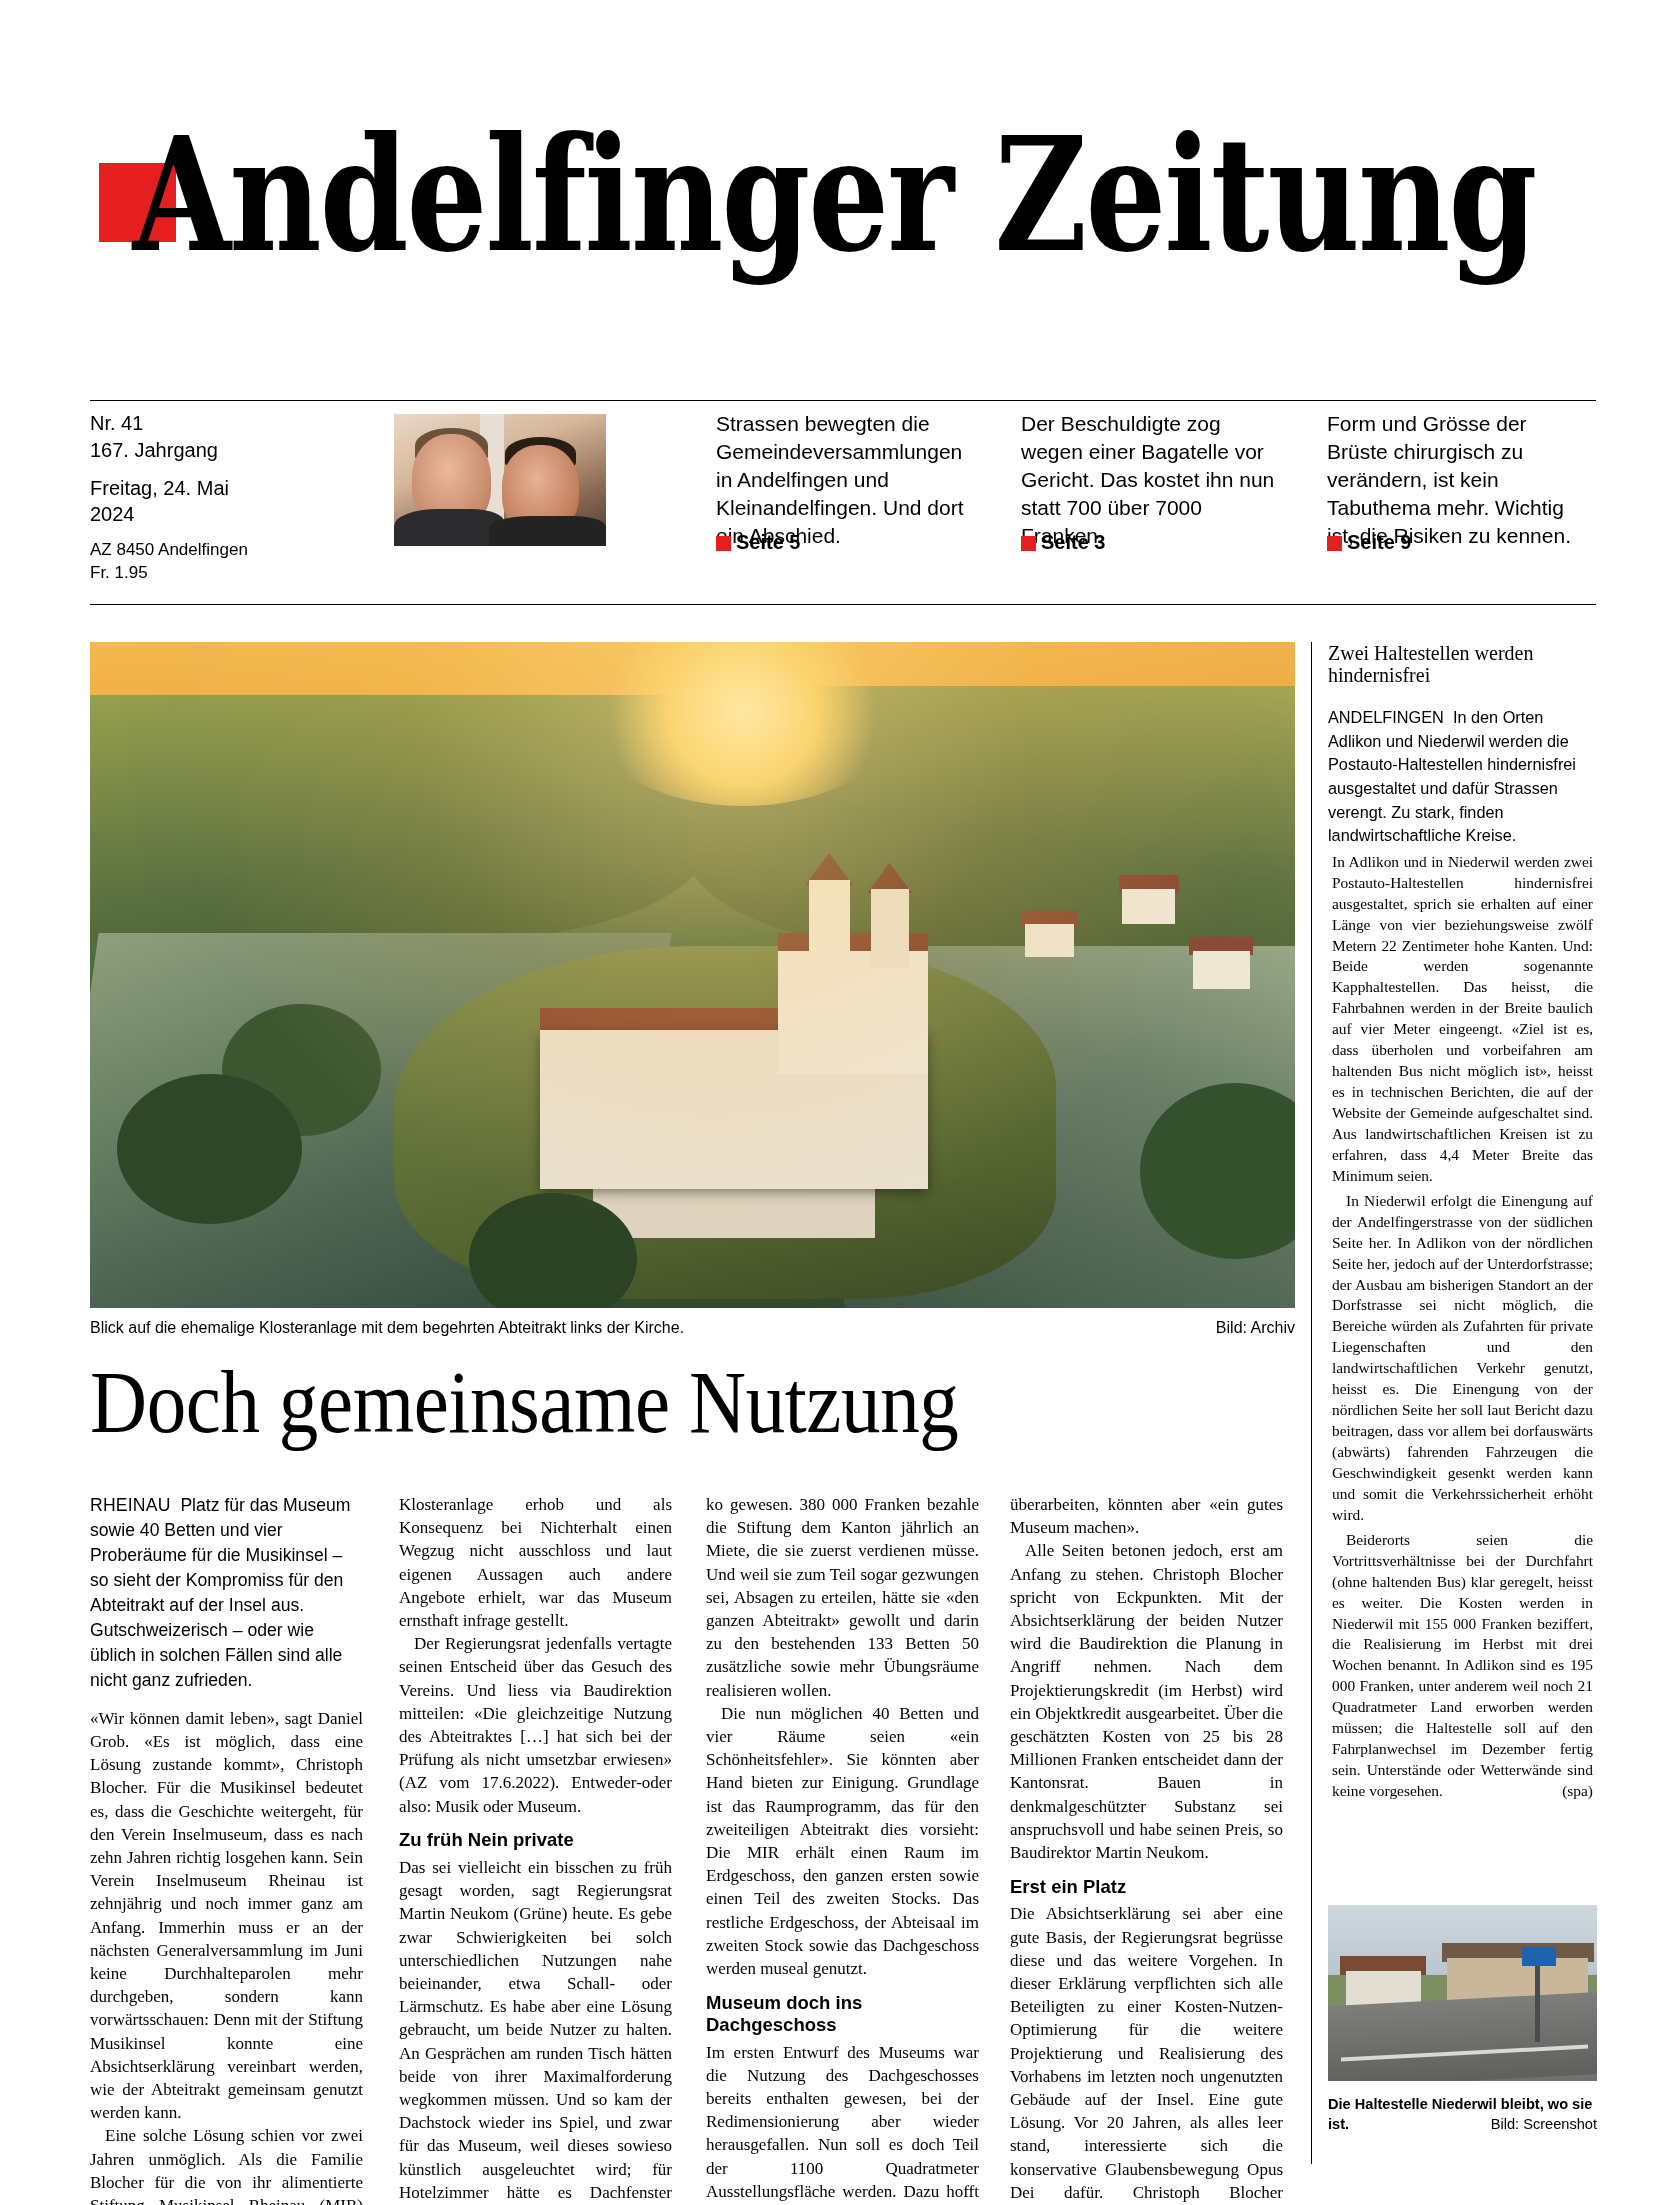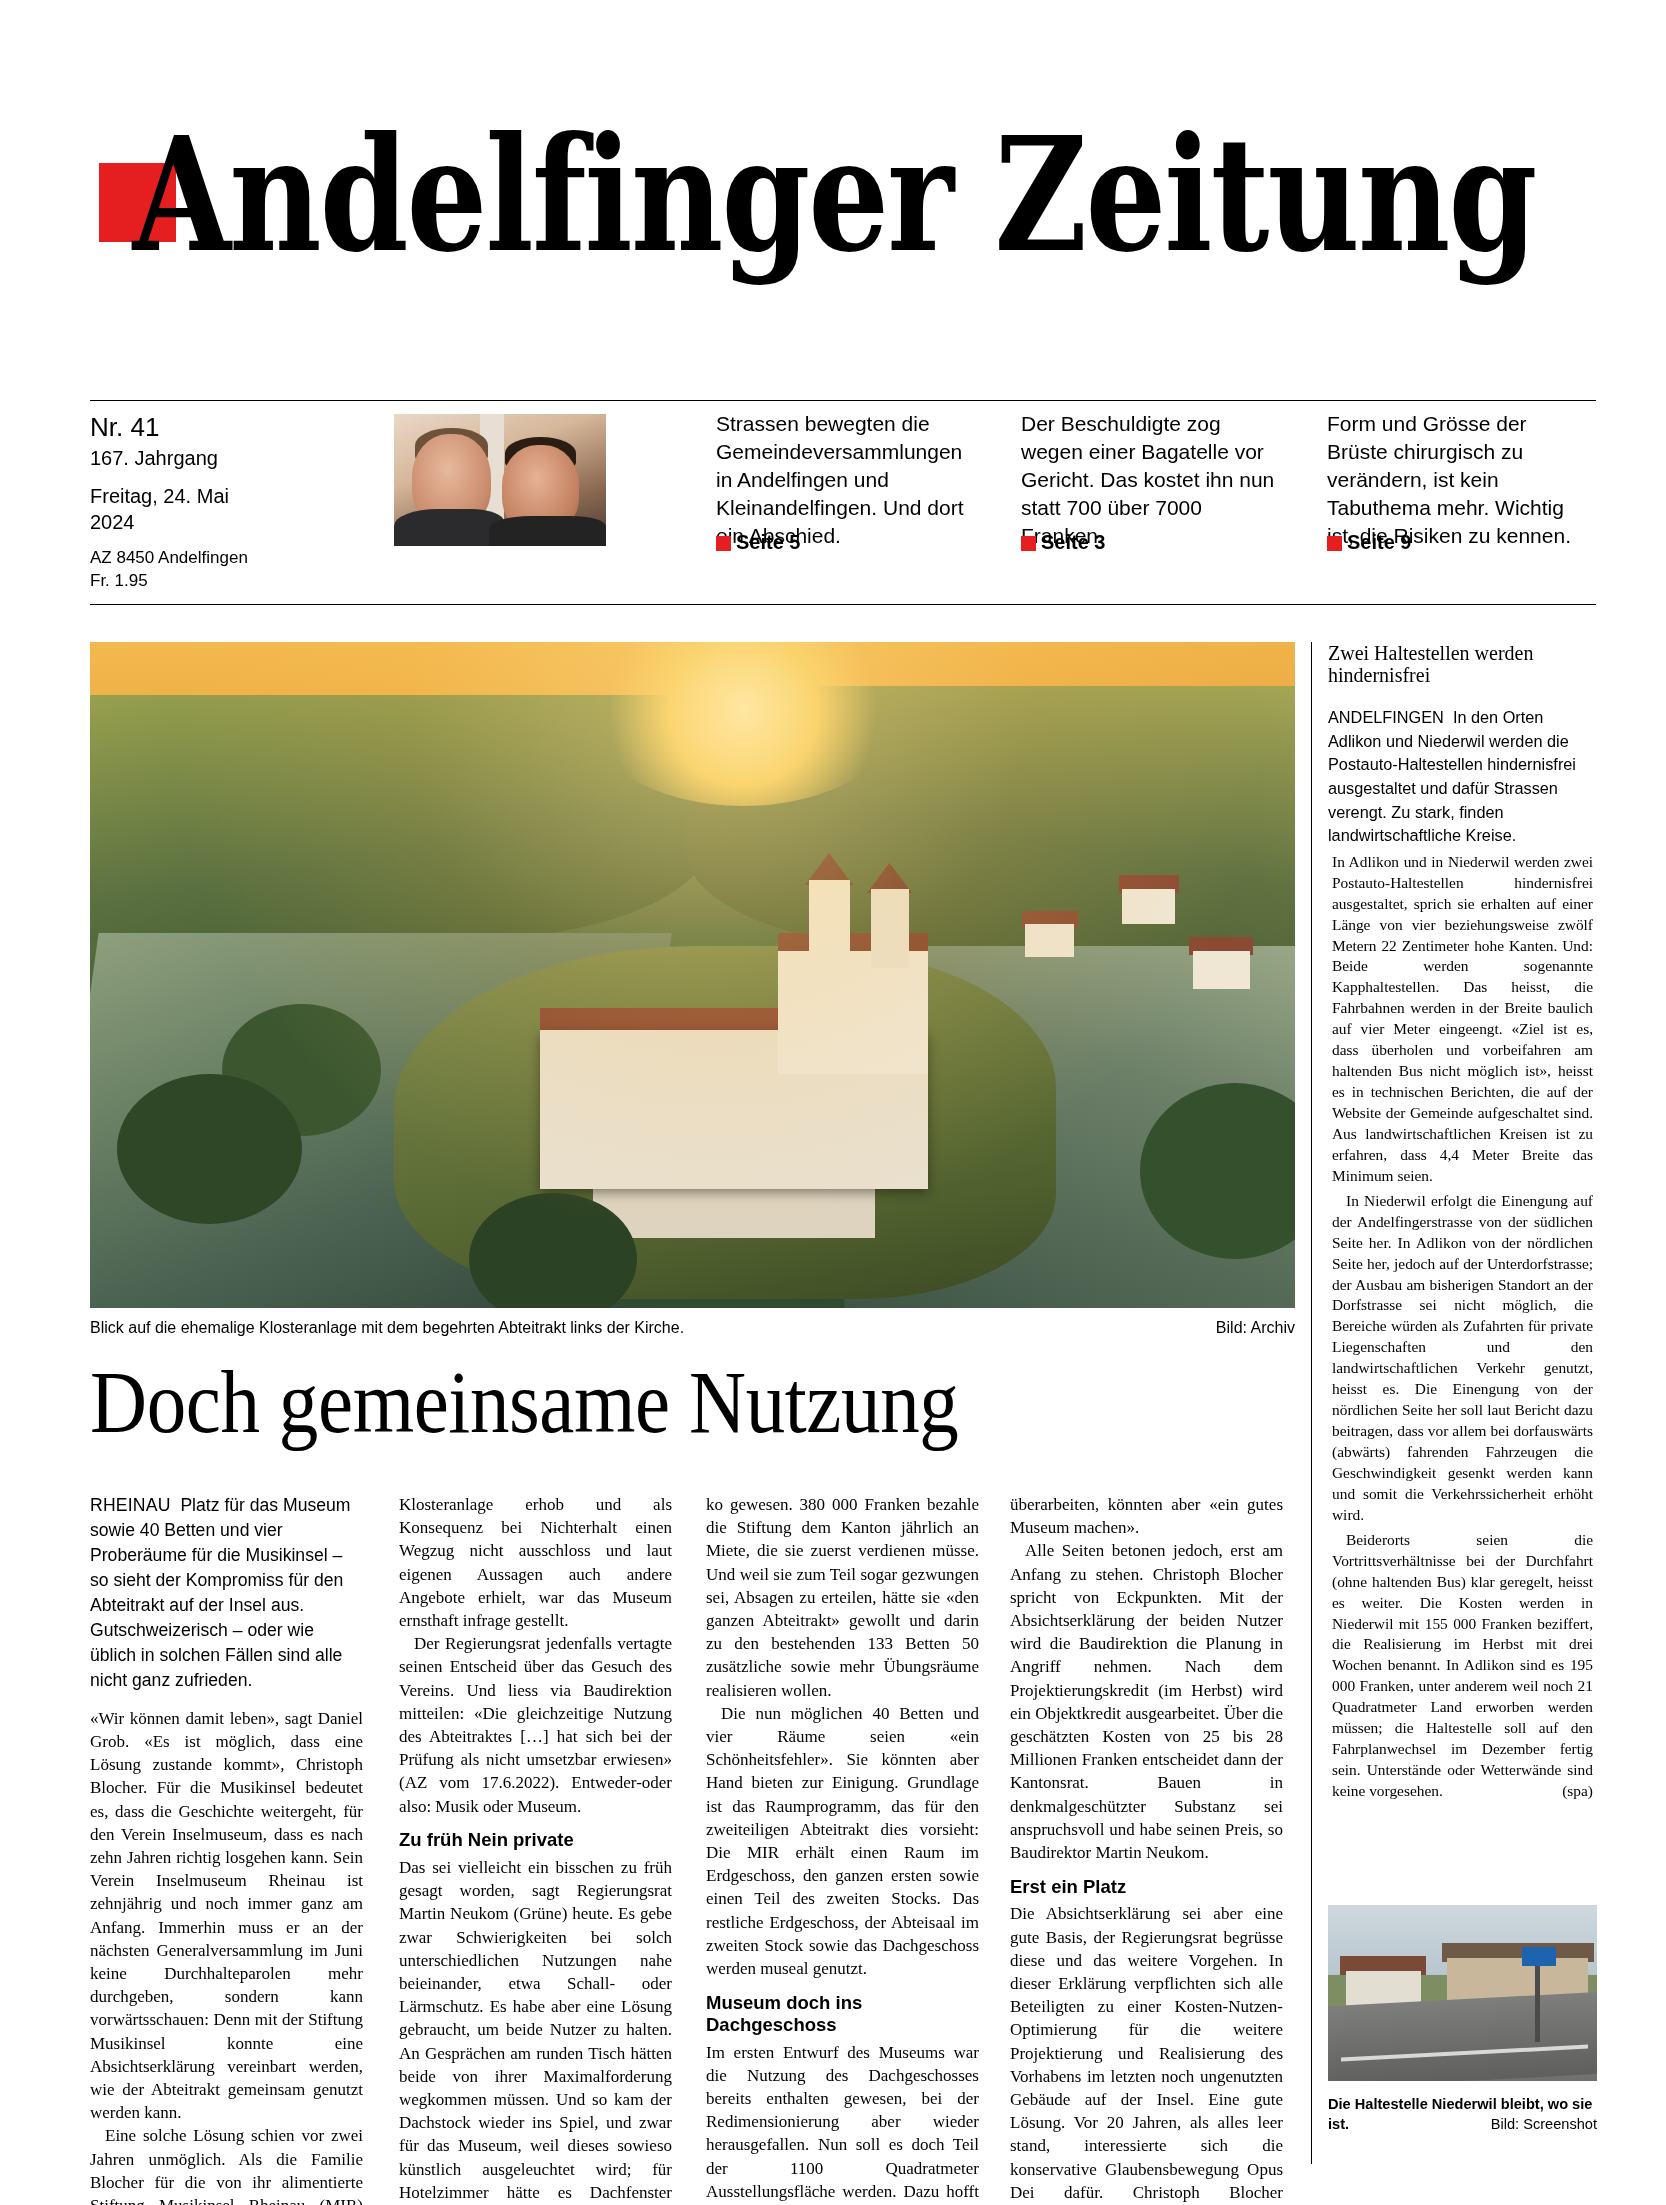--- a/index.html
+++ b/index.html
@@ -40,21 +40,21 @@
   }
 
   .rule{position:absolute;background:#000;}
 
   
   .hdr{position:absolute;left:90px;top:410px;width:1506px;height:172px;}
   .hdr-left{
     position:absolute;left:0;top:0;width:185px;
     font-size:20px;line-height:1.33;font-weight:400;
   }
-  .hdr-left .l1{font-size:26px;}
+  .hdr-left .l1{font-size:20px;}
   .hdr-left .gap{height:11.5px;}
   .hdr-photo{
     position:absolute;left:304px;top:4.4px;width:212px;height:132px;
     background:linear-gradient(160deg,#e9d8c8 0%,#d6b79a 35%,#8d6b54 70%,#4a3a30 100%);
     overflow:hidden;
   }
   .hdr-photo .p-face1{position:absolute;left:17.6px;top:20px;width:79px;height:93px;border-radius:46% 46% 40% 40%;background:radial-gradient(ellipse at 45% 38%,#e8b99c,#c98b6c 70%,#a9674b);}
   .hdr-photo .p-hair1{position:absolute;left:21px;top:13.2px;width:73px;height:35px;border-radius:50% 50% 20% 20%;background:#6d5138;}
   .hdr-photo .p-body1{position:absolute;left:0px;top:95px;width:110px;height:42px;background:#2b2b2e;border-radius:40% 30% 0 0;}
   .hdr-photo .p-face2{position:absolute;left:108px;top:31px;width:77px;height:88px;border-radius:46% 46% 40% 40%;background:radial-gradient(ellipse at 45% 38%,#e6b295,#c3805f 70%,#9f5d42);}

